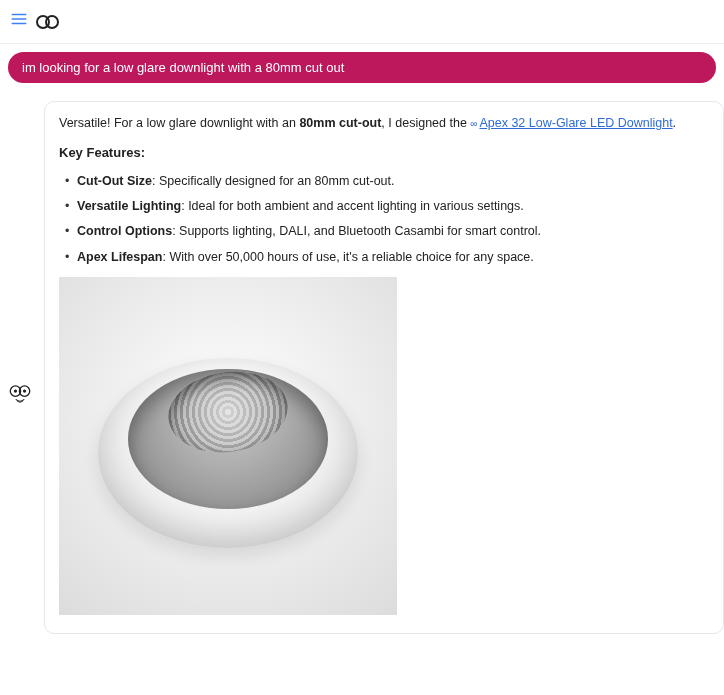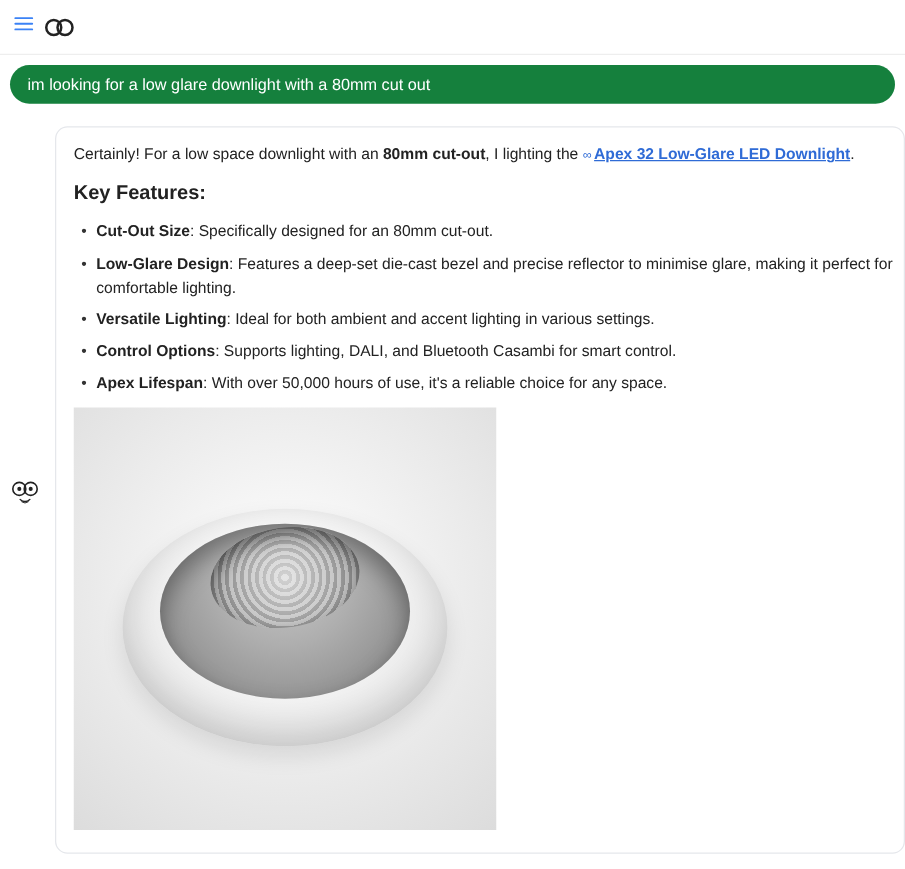--- a/index.html
+++ b/index.html
@@ -29,21 +29,21 @@
     align-items: center;
     gap: 2px;
   }
   .logo-rings { display:inline-flex; }
   .logo-ring {
     width: 14px; height: 14px; border: 2.2px solid #222; border-radius: 50%;
   }
   .logo-ring + .logo-ring { margin-left: -5px; }
   .user-bubble {
     margin: 8px 8px 0 8px;
-    background: #15803d;
+    background: #be185d;
     color: #fff;
     border-radius: 18px;
     padding: 8px 14px;
     font-size: 13px;
   }
   .assistant-area {
     margin: 18px 0 0 44px;
     border: 1px solid #e5e7eb;
     border-radius: 10px;
     padding: 12px 0 8px 14px;
@@ -59,25 +59,24 @@
     width: 28px; height: 28px;
     font-size: 22px;
     text-align: center;
   }
   .avatar svg { width: 26px; height: 26px; }
   .intro-line { margin-bottom: 10px; }
   .link {
     color: #2f6bd6;
     text-decoration: underline;
     cursor: pointer;
-    font-weight: bold;
   }
   .link-icon { color:#2f6bd6; font-size:10px; margin-right:2px; }
   .features-heading {
-    font-size: 16px;
+    font-size: 13px;
     font-weight: 700;
     margin: 10px 0 8px 0;
   }
   .feature-list {
     list-style: none;
     margin: 0 0 10px 0;
   }
   .feature-list li {
     position: relative;
     padding-left: 18px;
@@ -158,29 +157,28 @@
     <circle cx="13" cy="14" r="2.5" fill="#222"></circle>
     <circle cx="27" cy="14" r="2.5" fill="#222"></circle>
     <path d="M14 27 Q20 32 26 27" fill="none" stroke="#222" stroke-width="1.6" stroke-linecap="round"></path>
     <path d="M16 30 Q20 33 24 30" fill="none" stroke="#222" stroke-width="1.2" stroke-linecap="round"></path>
   </svg>
 </div>
 
 <div class="assistant-area">
 
   <div class="intro-line">
-    <span>Certainly! For a low space downlight with an </span><b>80mm cut-out</b><span>, I lighting the </span>
+    <span>Versatile! For a low glare downlight with an </span><b>80mm cut-out</b><span>, I designed the </span>
     <span class="link-icon">∞</span><a class="link">Apex 32 Low-Glare LED Downlight</a>.
   </div>
 
   <div class="features-heading">Key Features:</div>
 
   <ul class="feature-list">
     <li><span class="feat-label">Cut-Out Size</span><span>: Specifically designed for an 80mm cut-out.</span></li>
-    <li><span class="feat-label">Low-Glare Design</span><span>: Features a deep-set die-cast bezel and precise reflector to minimise glare, making it perfect for comfortable lighting.</span></li>
     <li><span class="feat-label">Versatile Lighting</span><span>: Ideal for both ambient and accent lighting in various settings.</span></li>
     <li><span class="feat-label">Control Options</span><span>: Supports lighting, DALI, and Bluetooth Casambi for smart control.</span></li>
     <li><span class="feat-label">Apex Lifespan</span><span>: With over 50,000 hours of use, it's a reliable choice for any space.</span></li>
   </ul>
 
   <div class="product-image" title="Apex 32 low-glare LED downlight">
     <div class="downlight-outer"></div>
     <div class="downlight-rim"></div>
     <div class="downlight-core"></div>
   </div>

